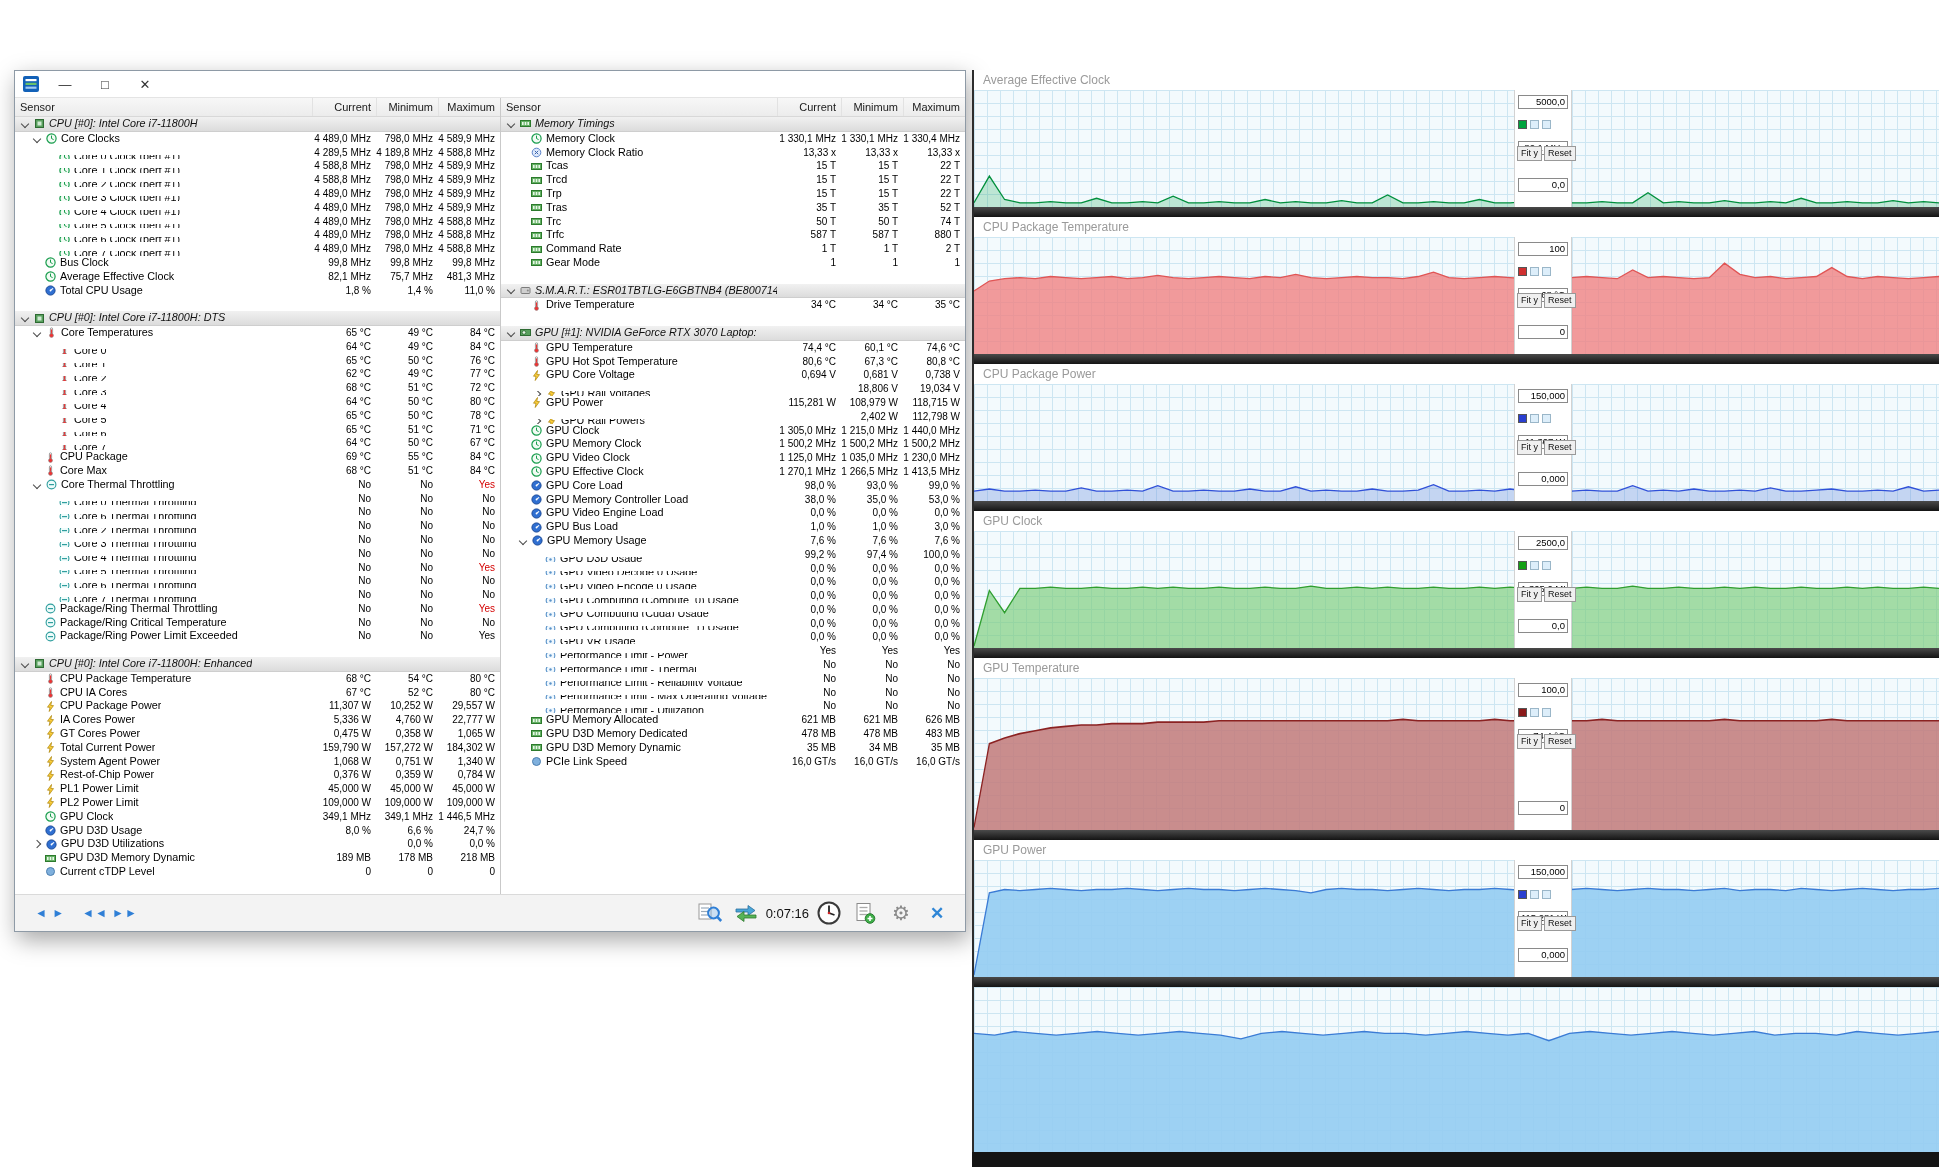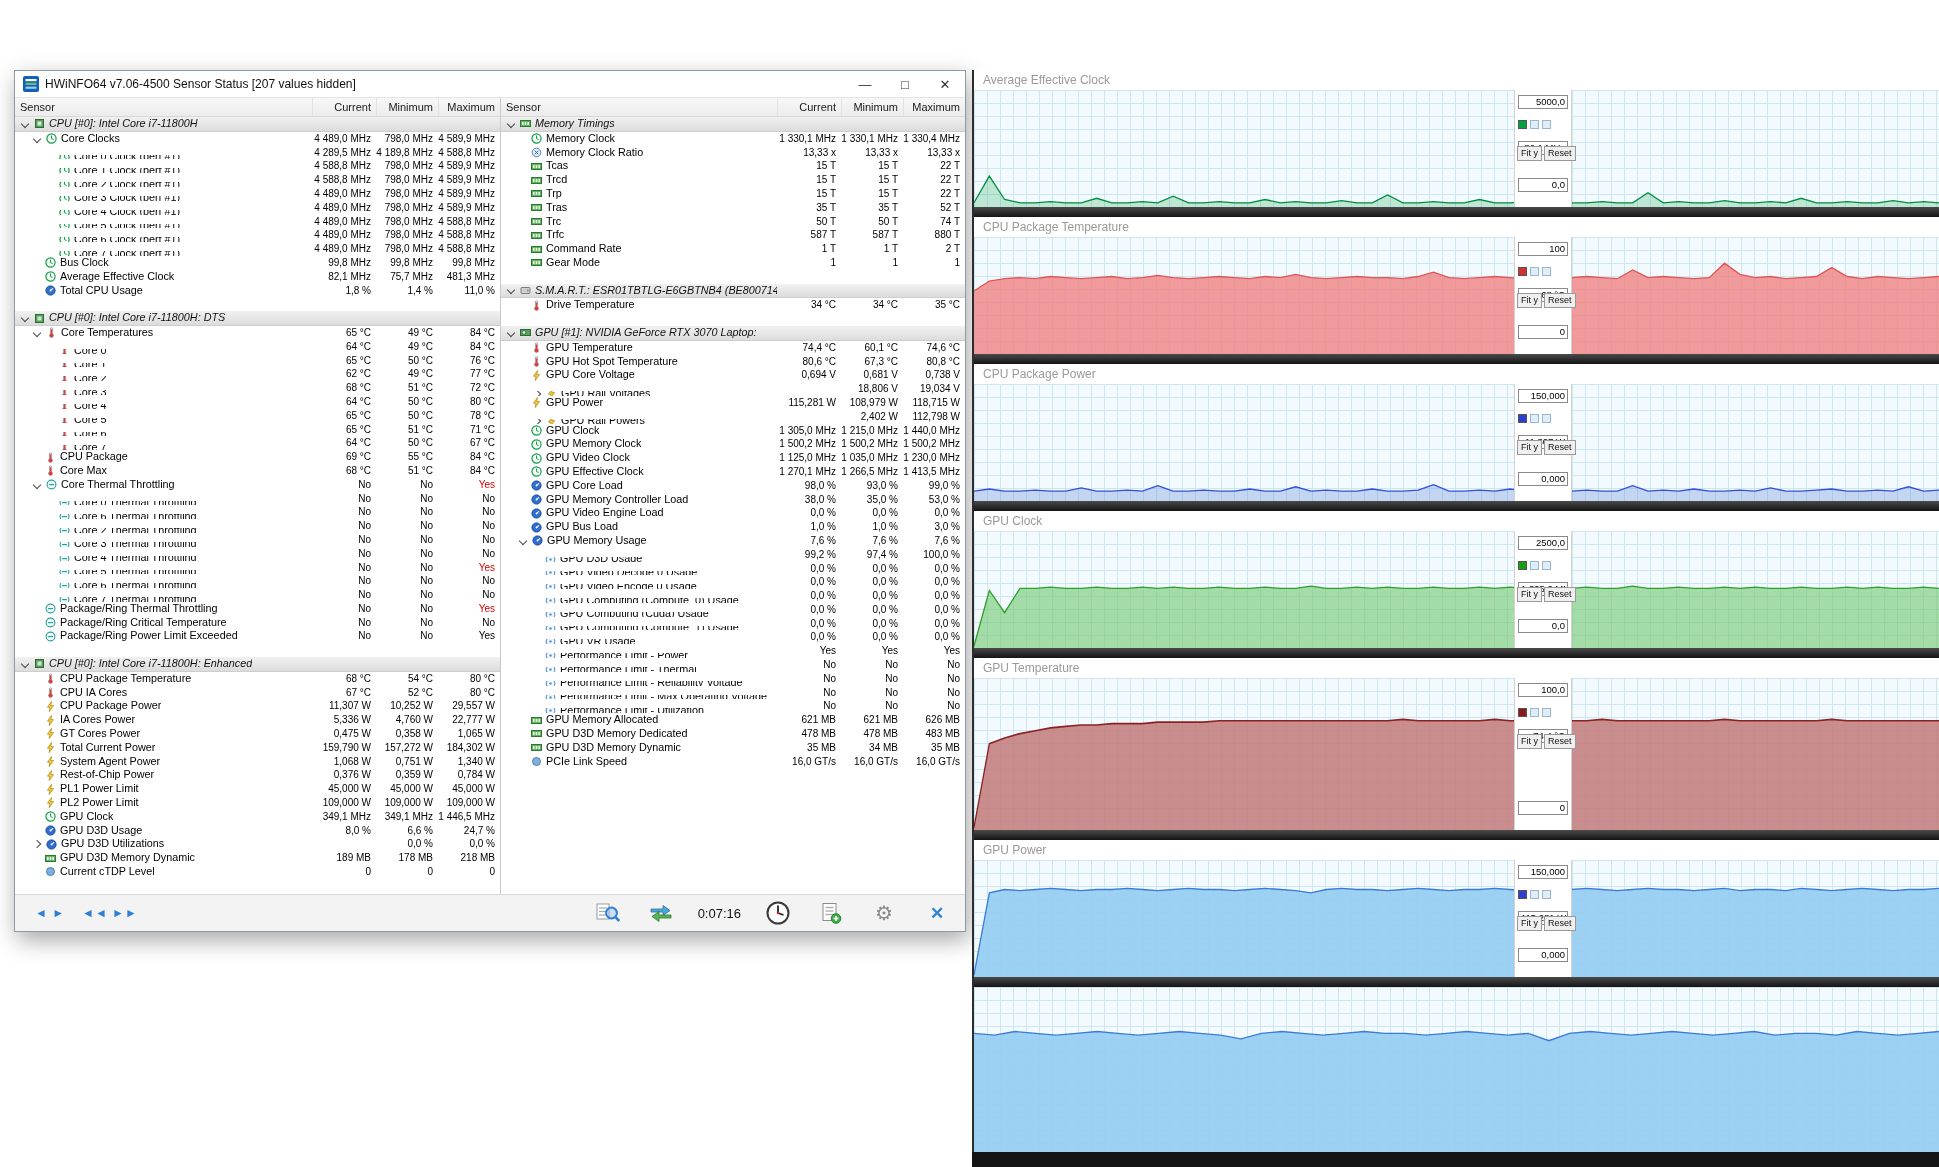--- a/index.html
+++ b/index.html
@@ -35,21 +35,21 @@
   .ind2{padding-left:32px !important;margin-top:9px;}
   .sp{display:inline-block;width:11px;flex:none;}
   .chev{display:inline-block;width:5px;height:5px;border-right:1.4px solid #4a4a4a;border-bottom:1.4px solid #4a4a4a;margin:0 5px 0 1px;flex:none;}
   .chev.d{transform:rotate(45deg);}
   .chev.r{transform:rotate(-45deg);}
   .icon{display:inline-flex;width:12px;height:12px;margin-right:4px;flex:none;align-items:center;justify-content:center;}
 
   
   .toolbar{position:absolute;left:0;right:0;bottom:0;height:36px;background:#f3f3f3;border-top:1px solid #dadada;display:flex;align-items:center;}
   .tb-left{display:flex;gap:8px;margin-left:12px;}
-  .tb-right{margin-left:auto;display:flex;align-items:center;gap:21px;margin-right:12px;}
+  .tb-right{margin-left:auto;display:flex;align-items:center;gap:4px;margin-right:12px;}
   .tbtn{display:flex;align-items:center;justify-content:center;min-width:32px;height:28px;border-radius:2px;cursor:default;}
   .navbtn{color:#2f7fd6;font-size:12px;font-weight:bold;letter-spacing:1px;min-width:44px;border:1px solid transparent;}
   .time{font-size:13px;color:#111;}
   .gear{font-size:20px;color:#8a8a8a;}
   .closex{font-size:17px;font-weight:bold;color:#2f86d6;}
 
   
   .graph-col{position:absolute;left:972px;top:70px;width:967px;}
   .gwin{position:relative;width:967px;background:#fff;border-left:2px solid #2d2d2d;box-sizing:border-box;}
   .gtitle{height:20px;line-height:20px;font-size:12px;color:#9a9a9a;padding-left:9px;background:#fff;white-space:nowrap;overflow:hidden;}
@@ -77,21 +77,20 @@
 <div class="main-window">
   <div class="titlebar">
     <span class="app-icon">
       <svg width="16" height="16" viewBox="0 0 16 16">
           <rect width="16" height="16" rx="2" fill="#1261b8"></rect>
           <rect x="2.5" y="3" width="11" height="2.2" fill="#ffffff"></rect>
           <rect x="2.5" y="6.8" width="11" height="2.2" fill="#67c06c"></rect>
           <rect x="2.5" y="10.6" width="11" height="2.2" fill="#9fc9f2"></rect>
         </svg>
     </span>
-    <span class="title">HWiNFO64 v7.06-4500 Sensor Status [207 values hidden]</span>
     <span class="winbtn">—</span>
     <span class="winbtn">□</span>
     <span class="winbtn">✕</span>
   </div>
 
   <div class="panels">
     <div class="panel left">
       <div class="phead">
         <div>Sensor</div>
         <div>Current</div>

